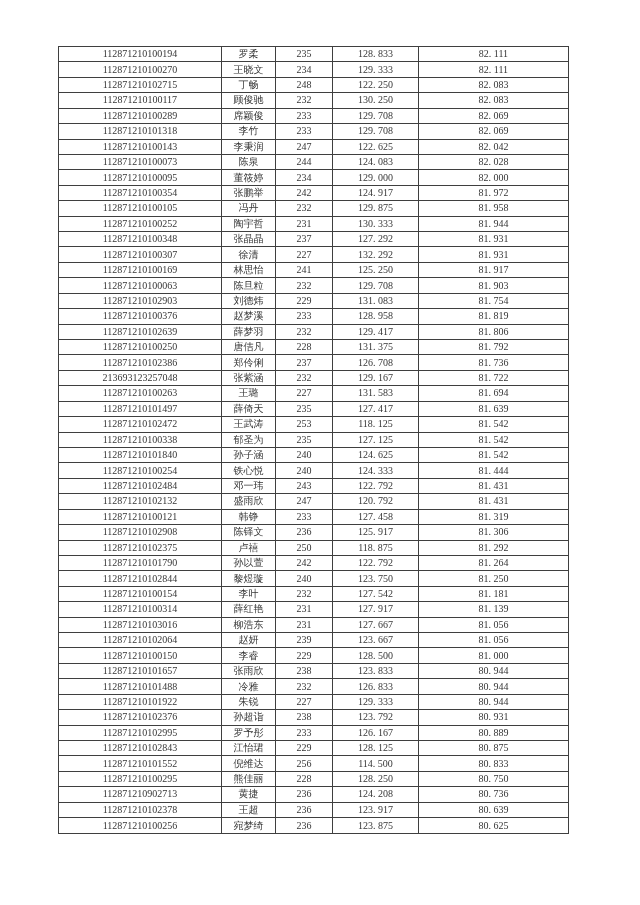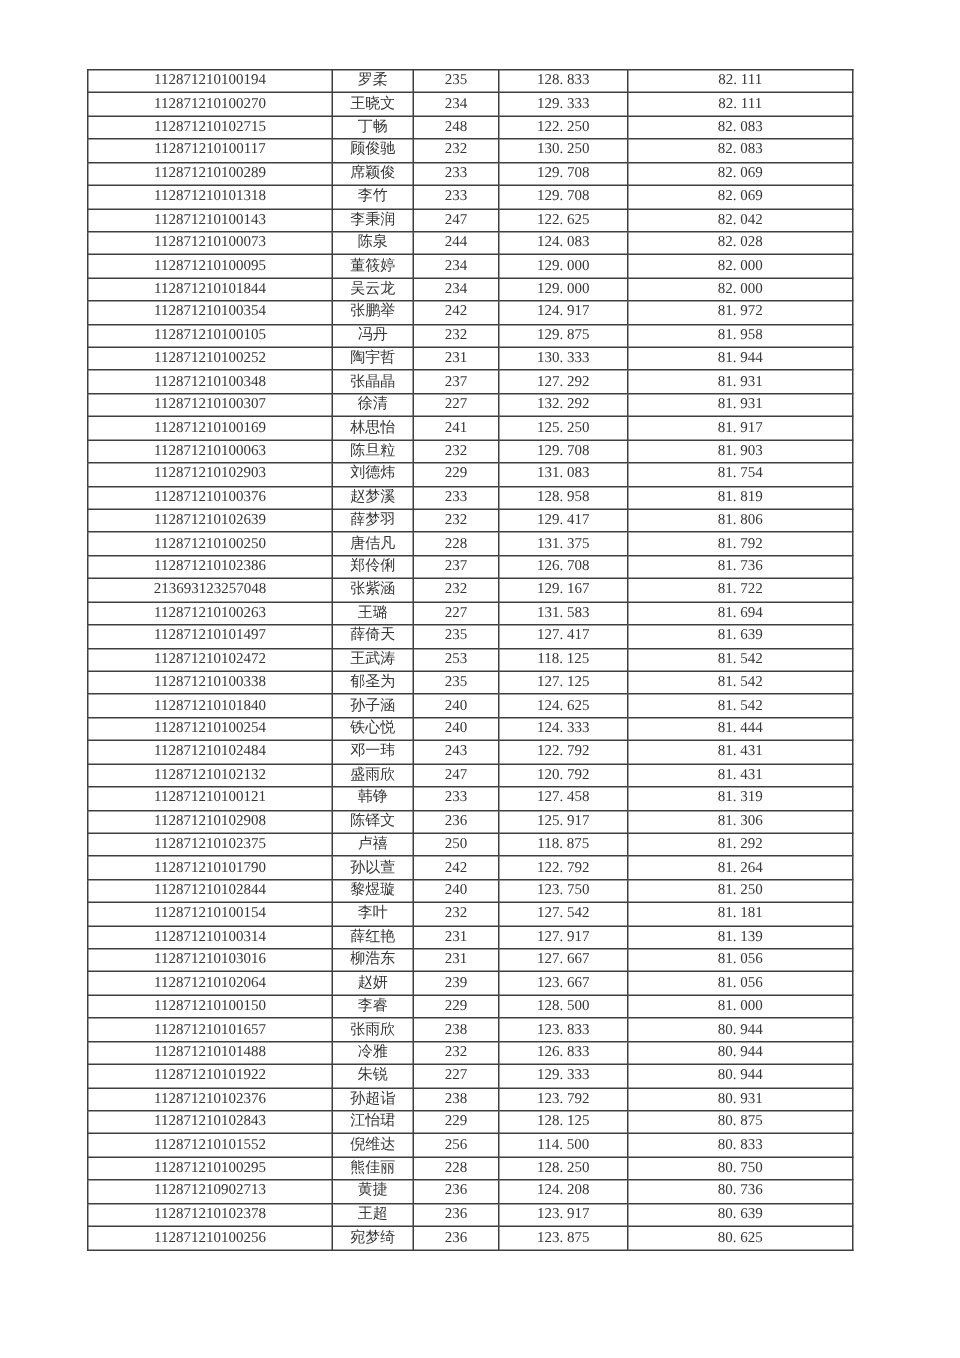--- a/index.html
+++ b/index.html
@@ -114,27 +114,20 @@
           <td class="score3-cell">82. 028</td>
         </tr>
         <tr>
           <td class="exam-id-cell">112871210100095</td>
           <td class="name-cell">董筱婷</td>
           <td class="score1-cell">234</td>
           <td class="score2-cell">129. 000</td>
           <td class="score3-cell">82. 000</td>
         </tr>
         <tr>
-          <td class="exam-id-cell">112871210101844</td>
-          <td class="name-cell">吴云龙</td>
-          <td class="score1-cell">234</td>
-          <td class="score2-cell">129. 000</td>
-          <td class="score3-cell">82. 000</td>
-        </tr>
-        <tr>
           <td class="exam-id-cell">112871210100354</td>
           <td class="name-cell">张鹏举</td>
           <td class="score1-cell">242</td>
           <td class="score2-cell">124. 917</td>
           <td class="score3-cell">81. 972</td>
         </tr>
         <tr>
           <td class="exam-id-cell">112871210100105</td>
           <td class="name-cell">冯丹</td>
           <td class="score1-cell">232</td>
@@ -366,20 +359,27 @@
           <td class="score3-cell">80. 944</td>
         </tr>
         <tr>
           <td class="exam-id-cell">112871210102376</td>
           <td class="name-cell">孙超诣</td>
           <td class="score1-cell">238</td>
           <td class="score2-cell">123. 792</td>
           <td class="score3-cell">80. 931</td>
         </tr>
         <tr>
+          <td class="exam-id-cell">112871210102995</td>
+          <td class="name-cell">罗予彤</td>
+          <td class="score1-cell">233</td>
+          <td class="score2-cell">126. 167</td>
+          <td class="score3-cell">80. 889</td>
+        </tr>
+        <tr>
           <td class="exam-id-cell">112871210102843</td>
           <td class="name-cell">江怡珺</td>
           <td class="score1-cell">229</td>
           <td class="score2-cell">128. 125</td>
           <td class="score3-cell">80. 875</td>
         </tr>
         <tr>
           <td class="exam-id-cell">112871210101552</td>
           <td class="name-cell">倪维达</td>
           <td class="score1-cell">256</td>

